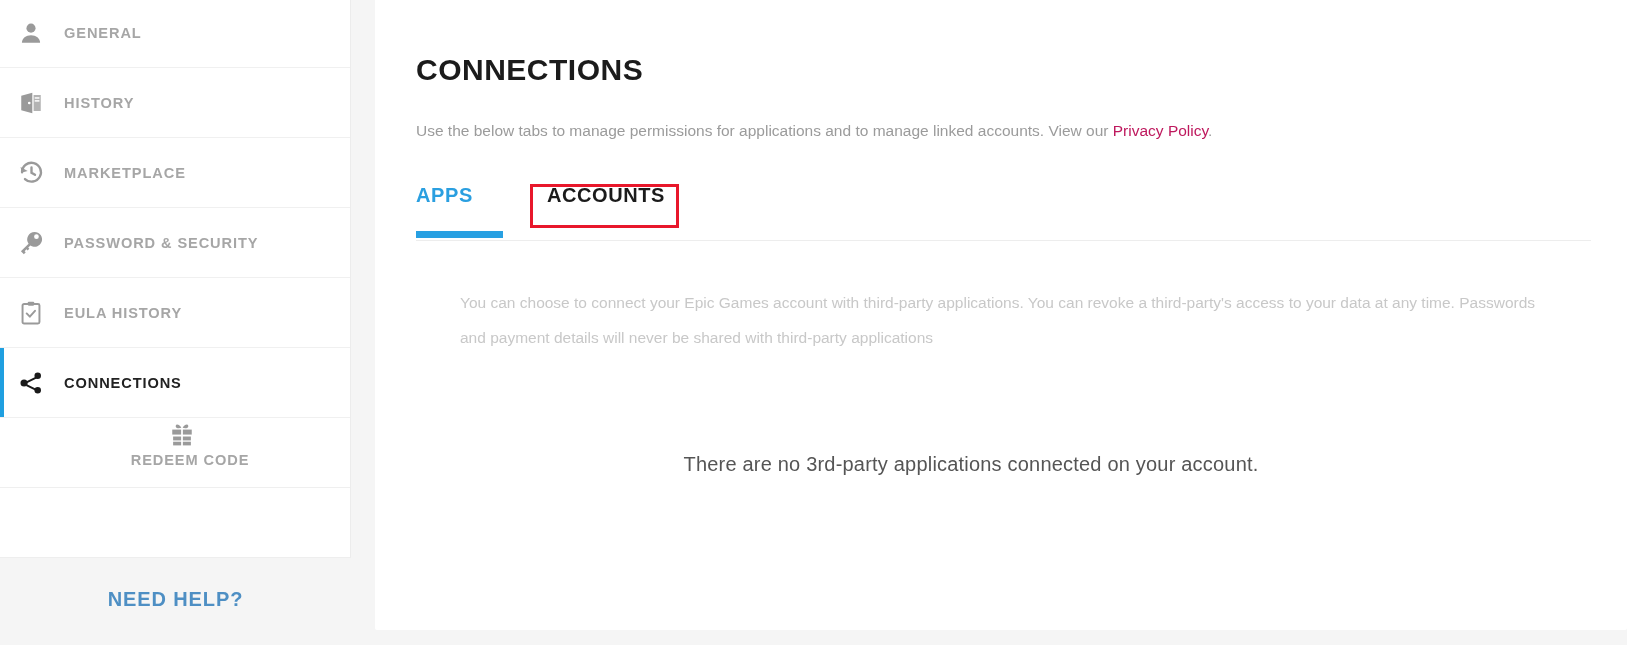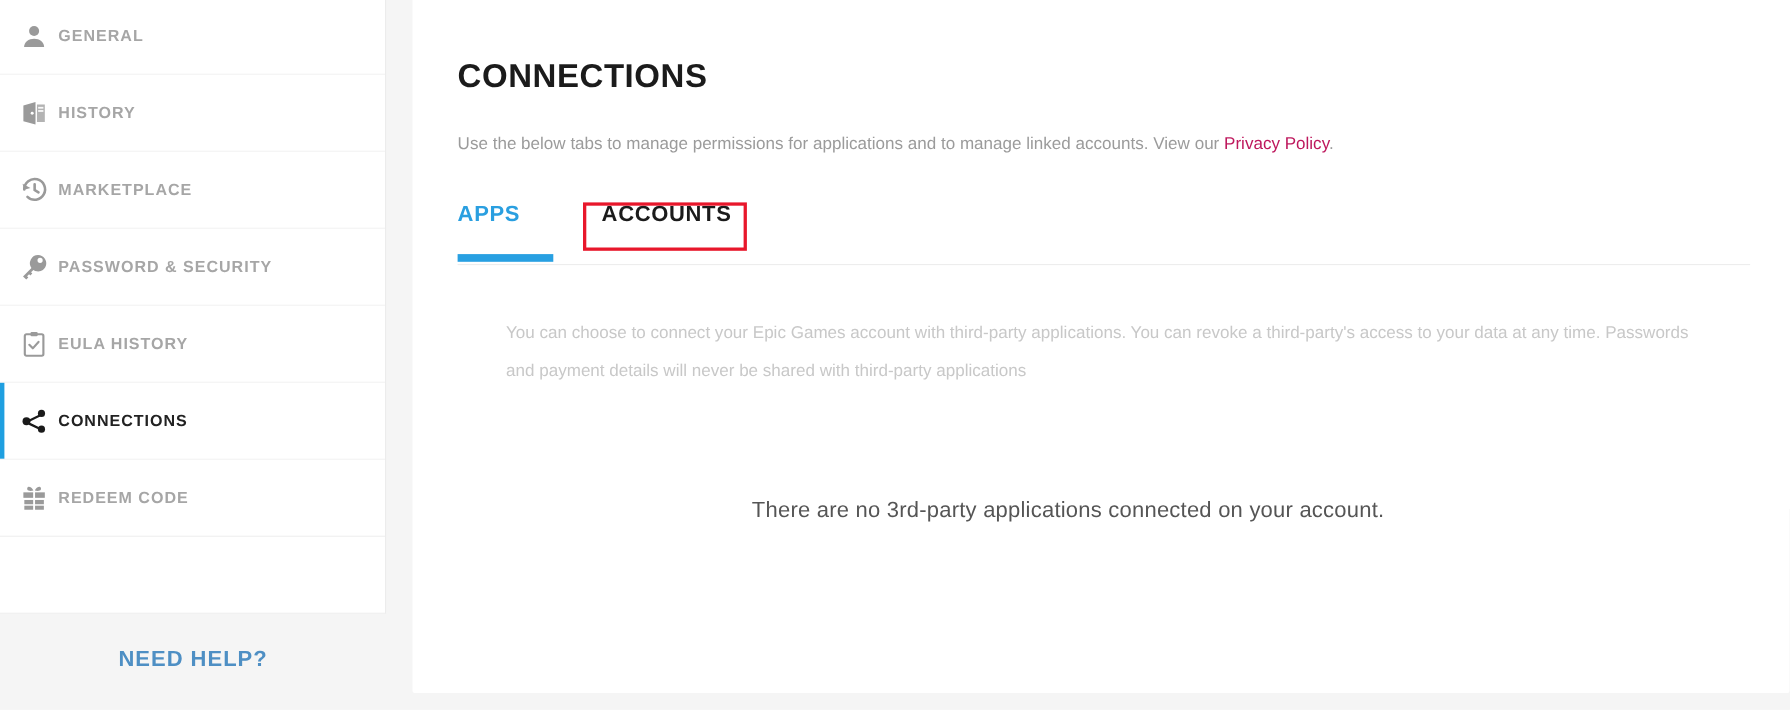--- a/index.html
+++ b/index.html
@@ -33,35 +33,35 @@
   .nav-item {
     position: relative;
     display: flex;
     align-items: center;
     height: 70px;
     padding-left: 14px;
     border-bottom: 1px solid #f0f0f0;
     background: #ffffff;
     cursor: pointer;
   }
-  .nav-item:last-of-type { border-bottom: 1px solid #efefef; }
+  .nav-item:last-of-type { border-bottom: 1px solid #efefef; flex-direction: column; }
 
   .nav-item .nav-icon {
     width: 34px;
     height: 34px;
     flex: 0 0 34px;
     display: flex;
     align-items: center;
     justify-content: center;
     color: #9a9a9a;
   }
   .nav-item .nav-icon svg { display: block; }
 
   .nav-item .nav-label {
-    margin-left: 5px;
+    margin-left: 16px;
     font-size: 14.6px;
     letter-spacing: 0.9px;
     font-weight: bold;
     color: #a6a6a6;
     white-space: nowrap;
   }
 
   .nav-item.active { background: #ffffff; }
   .nav-item.active::before {
     content: "";

